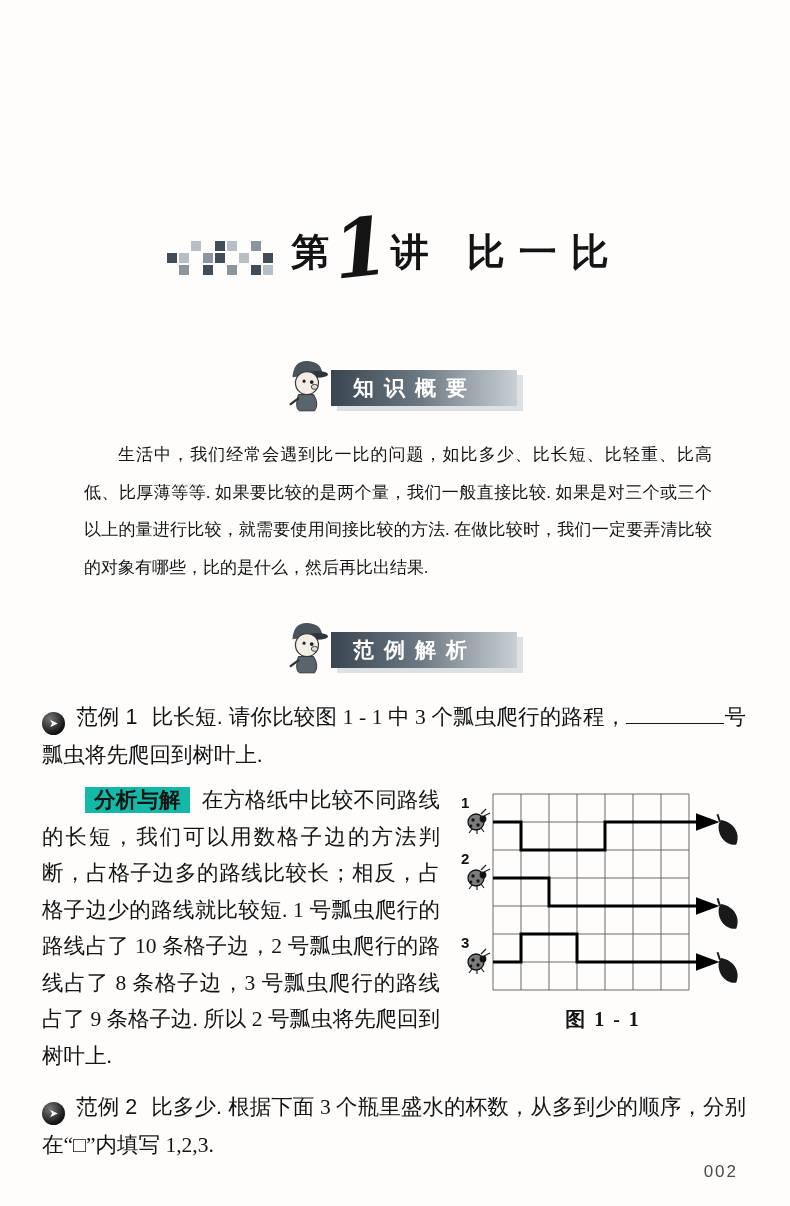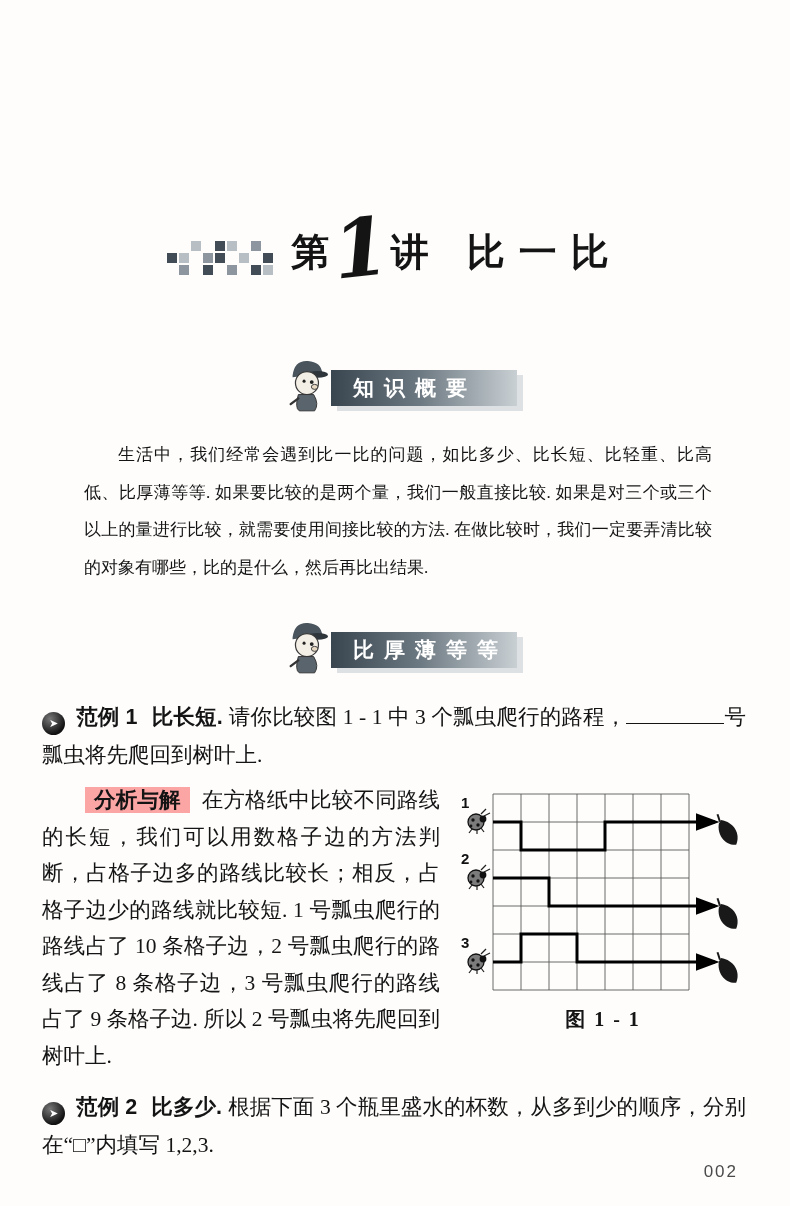--- a/index.html
+++ b/index.html
@@ -52,21 +52,21 @@
   .intro{
     margin:24px 78px 0 84px;
     font-size:17px;line-height:37.5px;
     text-align:justify;text-indent:2em;
   }
   .ex-head{
     margin:24px 44px 0 42px;
     font-size:21.5px;line-height:38px;
     text-align:justify;
   }
-  .bold{font-family:"Liberation Sans",sans-serif;font-weight:bold;margin-top:48px;}
+  .bold{font-family:"Liberation Sans",sans-serif;font-weight:normal;margin-top:48px;}
   .lab{margin-right:14px;}
   .ttl{margin-right:6px;}
   .ex-icon{
     display:inline-flex;align-items:center;justify-content:center;
     width:23px;height:23px;border-radius:50%;
     background:radial-gradient(circle at 35% 30%,#777,#121212 70%);
     color:#fff;font-size:11px;line-height:1;
     vertical-align:-3px;margin-right:11px;
   }
   .blank{
@@ -76,21 +76,21 @@
 
   
   .analysis{margin:8px 36px 0 42px;}
   .analysis::after{content:"";display:block;clear:both;}
   .analysis p{
     margin:0;font-size:21.5px;line-height:36.5px;
     text-align:justify;text-indent:2em;
   }
   .ana-label{
     font-family:"Liberation Sans",sans-serif;font-weight:bold;
-    background:#fca5a5;padding:1px 9px;margin-right:12px;
+    background:#14b8a6;padding:1px 9px;margin-right:12px;
   }
   .fig{
     float:right;width:302px;margin:4px 0 2px 12px;
     text-align:center;
   }
   .fig figcaption{
     font-family:Liberation Serif, serif;font-weight:bold;
     font-size:20px;margin-top:2px;letter-spacing:2px;
   }
   .route{stroke:#000;stroke-width:3;fill:none;}
@@ -152,21 +152,21 @@
     <svg class="mascot" viewBox="0 0 48 62" width="46" height="60" aria-hidden="true">
       <path d="M10,22 Q12,6 26,7 Q40,8 41,20 L10,24 Z" fill="#4a545c"></path>
       <ellipse cx="36" cy="21" rx="11" ry="3.5" fill="#2e363c"></ellipse>
       <circle cx="25" cy="30" r="12" fill="#f4efe6" stroke="#3a3a3a" stroke-width="1.3"></circle>
       <circle cx="30" cy="29" r="2" fill="#222"></circle>
       <circle cx="22" cy="28" r="1.6" fill="#222"></circle>
       <ellipse cx="33" cy="34" rx="3.4" ry="2.6" fill="#e8d9c4" stroke="#3a3a3a" stroke-width="1"></ellipse>
       <path d="M16,42 Q12,56 17,59 L33,59 Q38,52 32,42 Z" fill="#5a646c" stroke="#333" stroke-width="1"></path>
       <path d="M16,46 L8,52" stroke="#333" stroke-width="2.4" stroke-linecap="round"></path>
     </svg>
-    <div class="banner">比厚薄等等</div>
+    <div class="banner">范例解析</div>
   </div>
 
   <p class="ex-head">
     <span class="ex-icon">
         <span>➤</span>
       </span><span class="bold lab">范例 1</span><span class="bold ttl">比长短.</span><span>请你比较图 1 - 1 中 3 个瓢虫爬行的路程，</span><span class="blank"></span><span>号瓢虫将先爬回到树叶上.</span>
   </p>
 
   <div class="analysis">
     <figure class="fig" style="margin-top:2px;">

